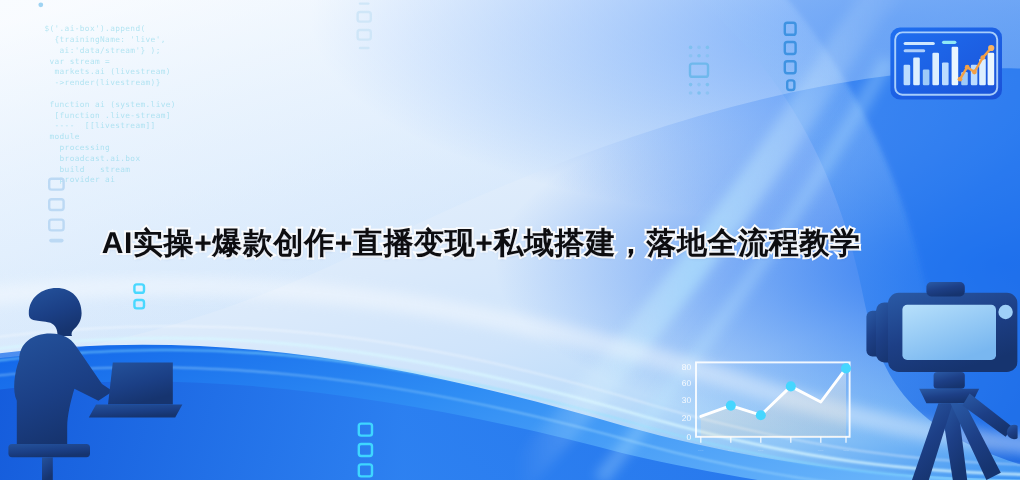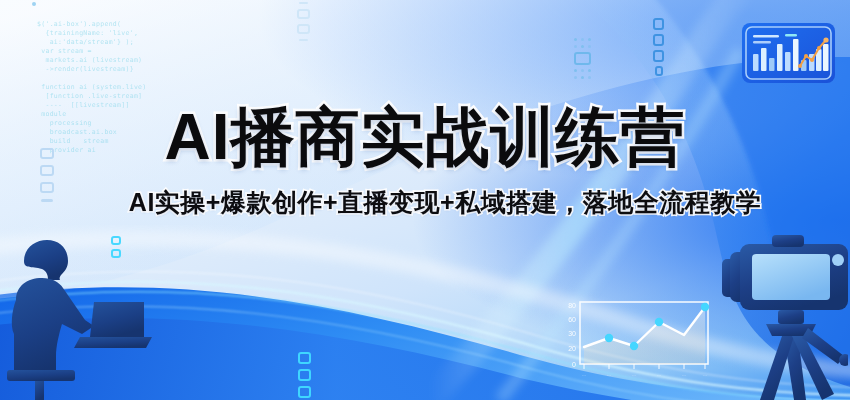--- a/index.html
+++ b/index.html
@@ -43,21 +43,20 @@
     letter-spacing:1px;line-height:74px;
     -webkit-text-stroke:5px #ffffff;
     paint-order:stroke fill;
     text-shadow:0 2px 5px rgba(25,70,140,.28);
   }
   .subtitle{
     position:absolute;left:0;top:186px;width:802px;text-align:center;
     font-size:25px;font-weight:bold;color:#0d0d10;letter-spacing:.5px;
     -webkit-text-stroke:3.2px #ffffff;paint-order:stroke fill;
     text-shadow:0 1px 3px rgba(25,70,140,.22);
-    margin-left:44px;
   }
 
   
   .logo{position:absolute;right:14px;top:22px;width:95px;height:62px;}
 
   
   .person{position:absolute;left:2px;top:238px;width:160px;height:162px;}
   .camera{position:absolute;right:2px;top:232px;width:150px;height:168px;}
 
   
@@ -206,23 +205,20 @@
 
   <div class="sqcol" style="left:32px;top:2px;gap:4px;">
     <div class="dot" style="width:4px;height:4px;background:#9fd3f2;"></div>
   </div>
 
   <div class="sqcol" style="left:111px;top:236px;gap:4px;">
     <div class="sq" style="width:10px;height:9px;border:2px solid #49d8ff;"></div>
     <div class="sq" style="width:10px;height:9px;border:2px solid #49d8ff;"></div>
   </div>
 
-  <div class="titlewrap">
-    <span class="title">AI播商实战训练营</span>
-  </div>
   <div class="subtitle">AI实操+爆款创作+直播变现+私域搭建，落地全流程教学</div>
 
   <svg class="logo" viewBox="0 0 95 62">
     <defs>
       <linearGradient id="lgBg" x1="0" y1="0" x2="1" y2="1">
         <stop offset="0%" stop-color="#1f6ff0"></stop>
         <stop offset="100%" stop-color="#1a52d8"></stop>
       </linearGradient>
     </defs>
     <rect x="1" y="1" width="93" height="60" rx="8" fill="url(#lgBg)"></rect>

